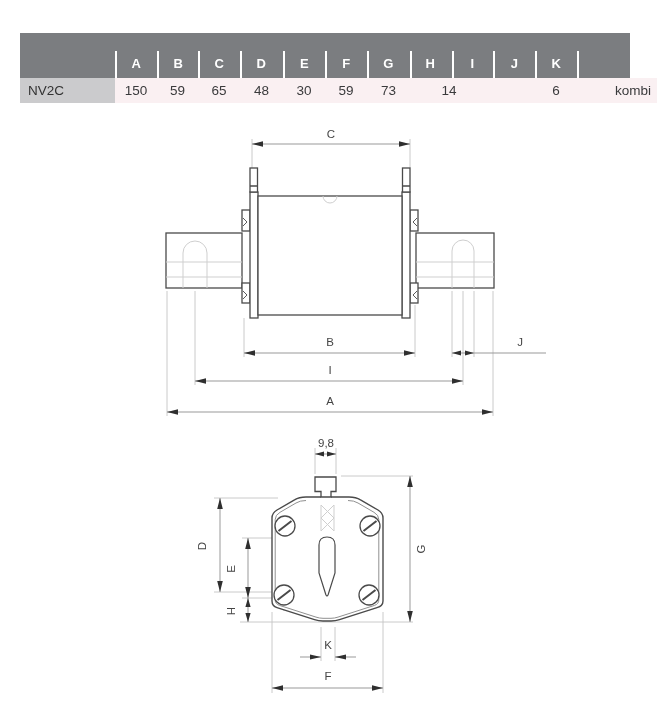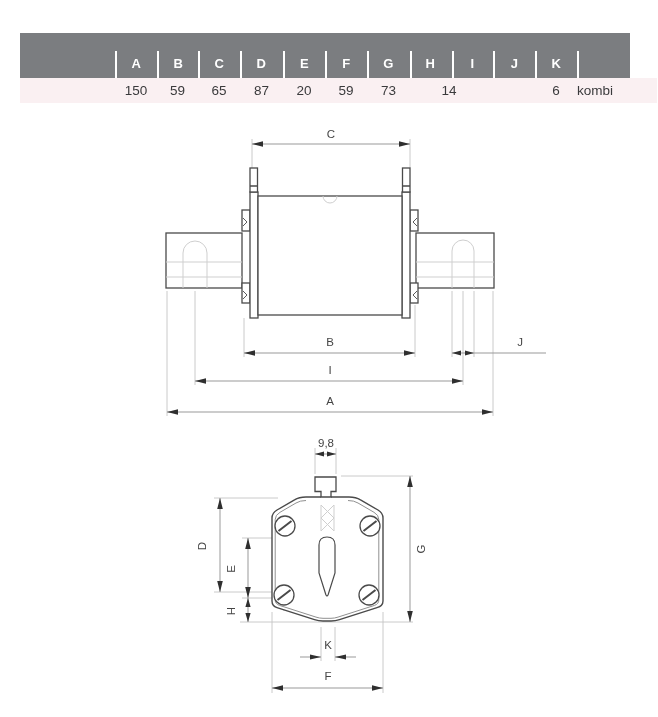--- a/index.html
+++ b/index.html
@@ -8,21 +8,21 @@
   
   .tbl-header{position:absolute;left:20px;top:33px;width:610px;height:45px;background:#7b7d80;}
   .sep{position:absolute;top:18px;width:2px;height:27px;background:#ffffff;}
   .hletter{position:absolute;top:17px;width:30px;height:28px;line-height:28px;
            text-align:center;color:#ffffff;font-size:13px;font-weight:bold;letter-spacing:-0.5px;}
   .tbl-row{position:absolute;left:20px;top:78px;width:637px;height:25px;background:#faf0f2;
            font-size:13.5px;color:#3a3a3c;}
   .rowlabel{position:absolute;left:0;top:0;width:95px;height:25px;line-height:25px;
             background:#cbcbcd;padding-left:8px;box-sizing:border-box;color:#333;}
   .cell{position:absolute;top:0;height:17px;line-height:25px;text-align:center;}
-  .cell.last{text-align:left;padding-right:6px;box-sizing:border-box;}
+  .cell.last{text-align:right;padding-right:6px;box-sizing:border-box;}
   
   svg text{font-family:"Liberation Sans",sans-serif;font-size:11.5px;fill:#454545;}
   .dark{stroke:#4a4a4a;stroke-width:1.3;fill:#ffffff;}
   .darknf{stroke:#4a4a4a;stroke-width:1.3;fill:none;}
   .inner{stroke:#909090;stroke-width:1;fill:none;}
   .light{stroke:#cfcfcf;stroke-width:1;fill:none;}
   .ext{stroke:#c4c4c4;stroke-width:0.9;fill:none;}
   .dim{stroke:#999999;stroke-width:1;fill:none;}
   .arr{fill:#2f2f2f;stroke:none;}
 </style>
@@ -51,25 +51,26 @@
     <span class="hletter" style="left:269px">E</span>
     <span class="hletter" style="left:311px">F</span>
     <span class="hletter" style="left:353px">G</span>
     <span class="hletter" style="left:395px">H</span>
     <span class="hletter" style="left:437px">I</span>
     <span class="hletter" style="left:479px">J</span>
     <span class="hletter" style="left:521px">K</span>
   </div>
 
   <div class="tbl-row">
+    <span class="rowlabel">NV2C</span>
     <span class="cell" style="left:95px;width:42px">150</span>
     <span class="cell" style="left:137px;width:41px">59</span>
     <span class="cell" style="left:178px;width:42px">65</span>
-    <span class="cell" style="left:220px;width:43px">87</span>
-    <span class="cell" style="left:263px;width:42px">20</span>
+    <span class="cell" style="left:220px;width:43px">48</span>
+    <span class="cell" style="left:263px;width:42px">30</span>
     <span class="cell" style="left:305px;width:42px">59</span>
     <span class="cell" style="left:347px;width:43px">73</span>
     <span class="cell" style="left:408px;width:42px">14</span>
     <span class="cell" style="left:432px;width:41px"></span>
     <span class="cell" style="left:473px;width:42px"></span>
     <span class="cell" style="left:515px;width:42px">6</span>
     <span class="cell last" style="left:557px;width:80px">kombi</span>
   </div>
 
   <svg width="658" height="717" viewBox="0 0 658 717" style="position:absolute;left:0;top:0">

